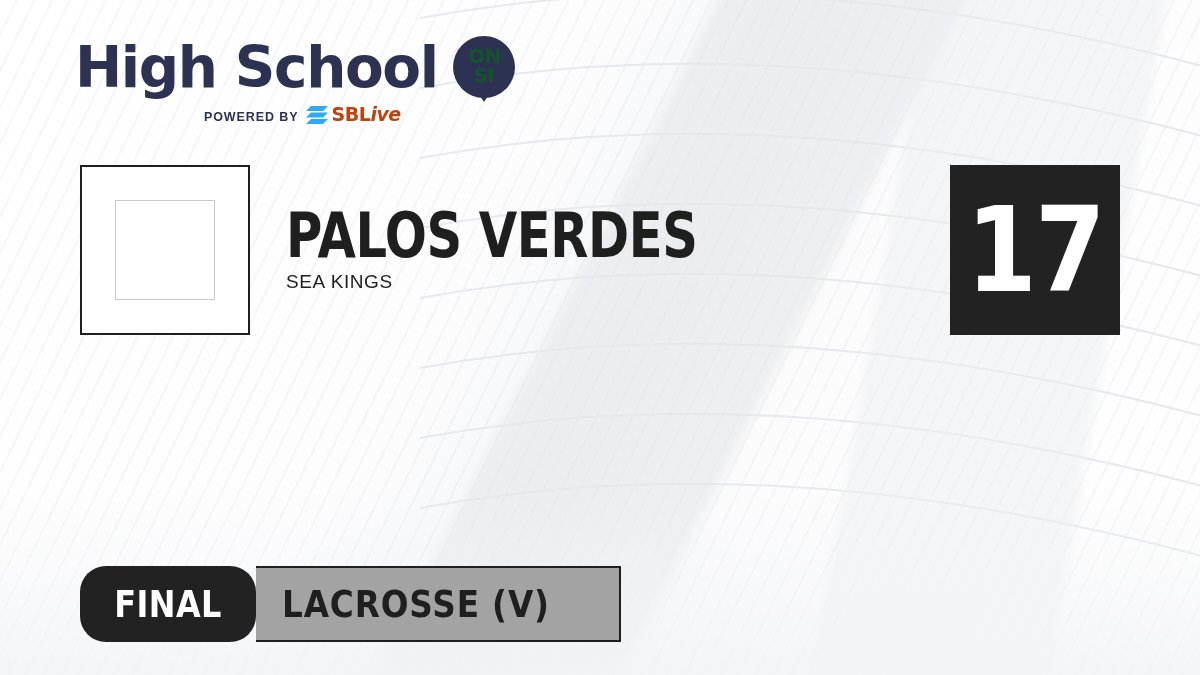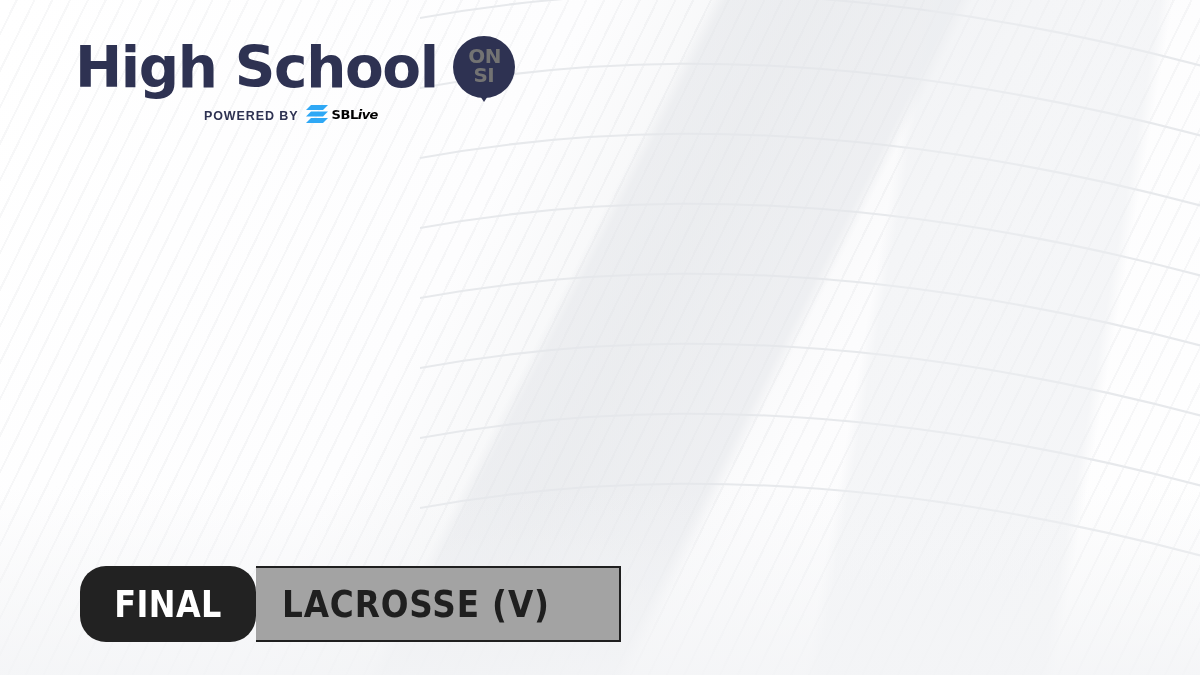--- a/index.html
+++ b/index.html
@@ -117,21 +117,21 @@
     border-top: 20px solid #2e3252;
   }
   .pin-badge .pin-text {
     position: absolute;
     inset: 0;
     display: flex;
     flex-direction: column;
     align-items: center;
     justify-content: center;
     gap: 1px;
-    color: #737373;
+    color: #14532d;
     font-family: "DejaVu Sans", sans-serif;
     font-weight: 700;
     font-size: 19px;
     line-height: 0.92;
     letter-spacing: -0.5px;
     padding-bottom: 2px;
   }
   .pin-badge .pin-text span { display: block; transform: scaleX(1.05); }
 
   .powered-row {
@@ -150,23 +150,23 @@
     white-space: nowrap;
   }
   .sblive-mark {
     display: flex;
     align-items: center;
     gap: 3px;
   }
   .sblive-slash { display: block; }
   .sblive-text {
     font-family: "DejaVu Sans", sans-serif;
-    font-size: 13px;
-    font-weight: 700;
-    color: #000000;
+    font-size: 19px;
+    font-weight: 700;
+    color: #c2410c;
     letter-spacing: -0.4px;
     line-height: 1;
     white-space: nowrap;
   }
   .sblive-text .lower {
     font-style: italic;
     letter-spacing: -0.6px;
   }
 
   
@@ -350,20 +350,32 @@
             <polygon points="0,13 17,13 12,18 -5,18" transform="translate(5,0)"></polygon>
           </g>
         </svg>
         <div class="sblive-text">
           <span>SBL</span><span class="lower">ive</span>
         </div>
       </div>
     </div>
   </div>
 
+  <div class="team-row row-1">
+    <div class="team-logo-box">
+      <div class="team-logo-placeholder"></div>
+    </div>
+    <div class="team-text">
+      <div class="team-name">PALOS VERDES</div>
+      <div class="team-mascot">SEA KINGS</div>
+    </div>
+    <div class="score-box">
+      <div class="score-value">17</div>
+    </div>
+  </div>
 
 
   <div class="status-banner">
     <div class="status-final">
       <div class="status-final-text">FINAL</div>
     </div>
     <div class="status-sport">
       <div class="status-sport-text">LACROSSE (V)</div>
     </div>
   </div>

